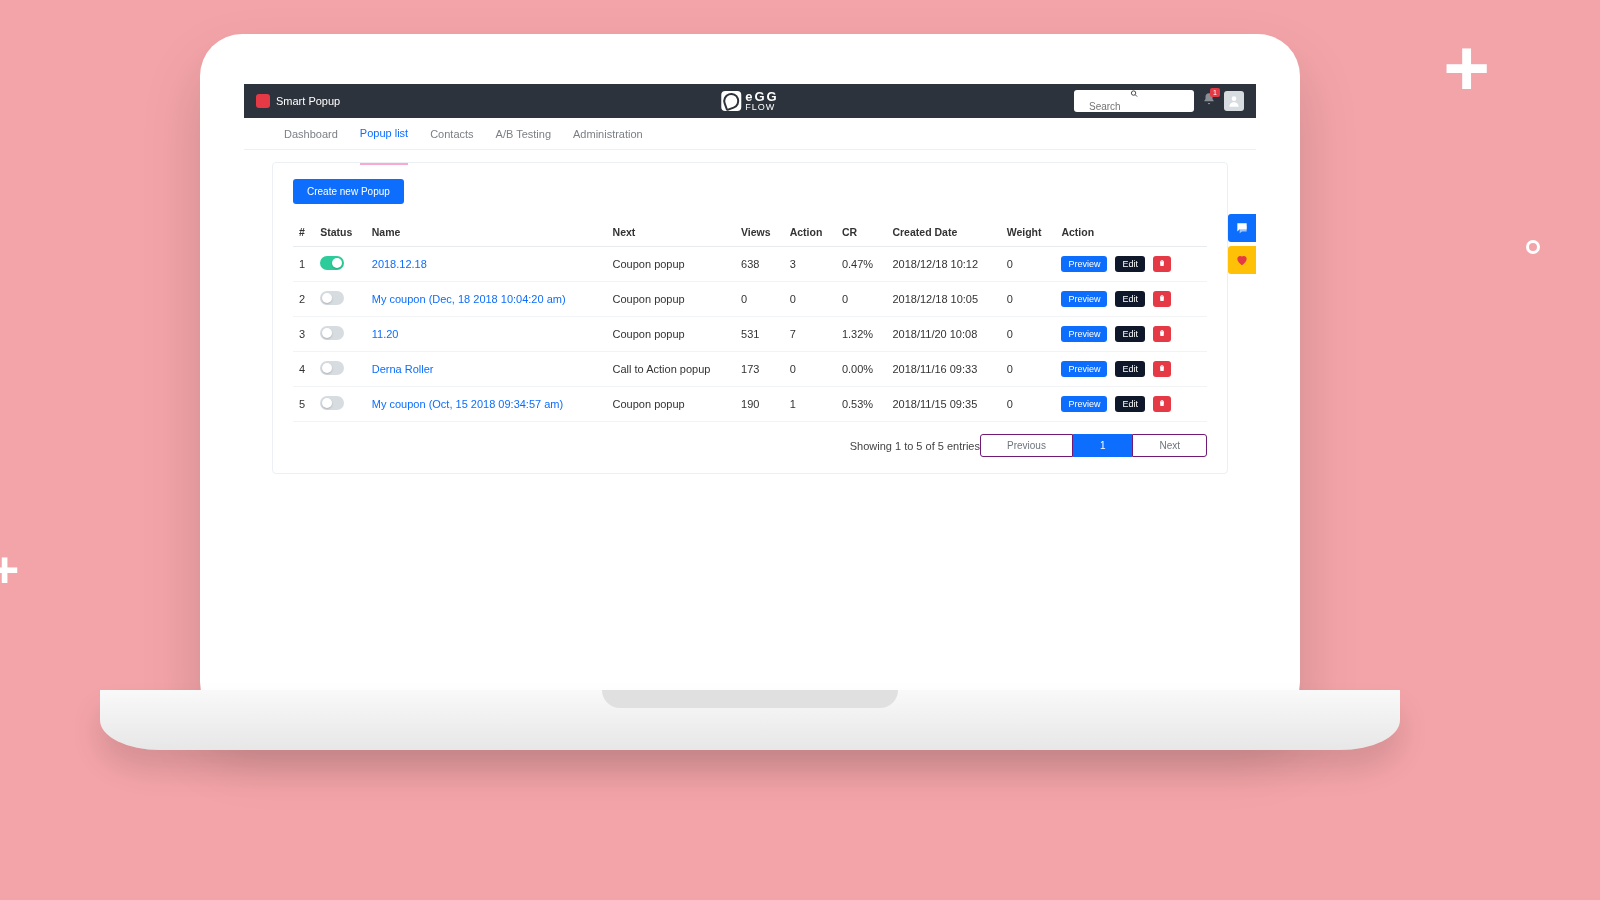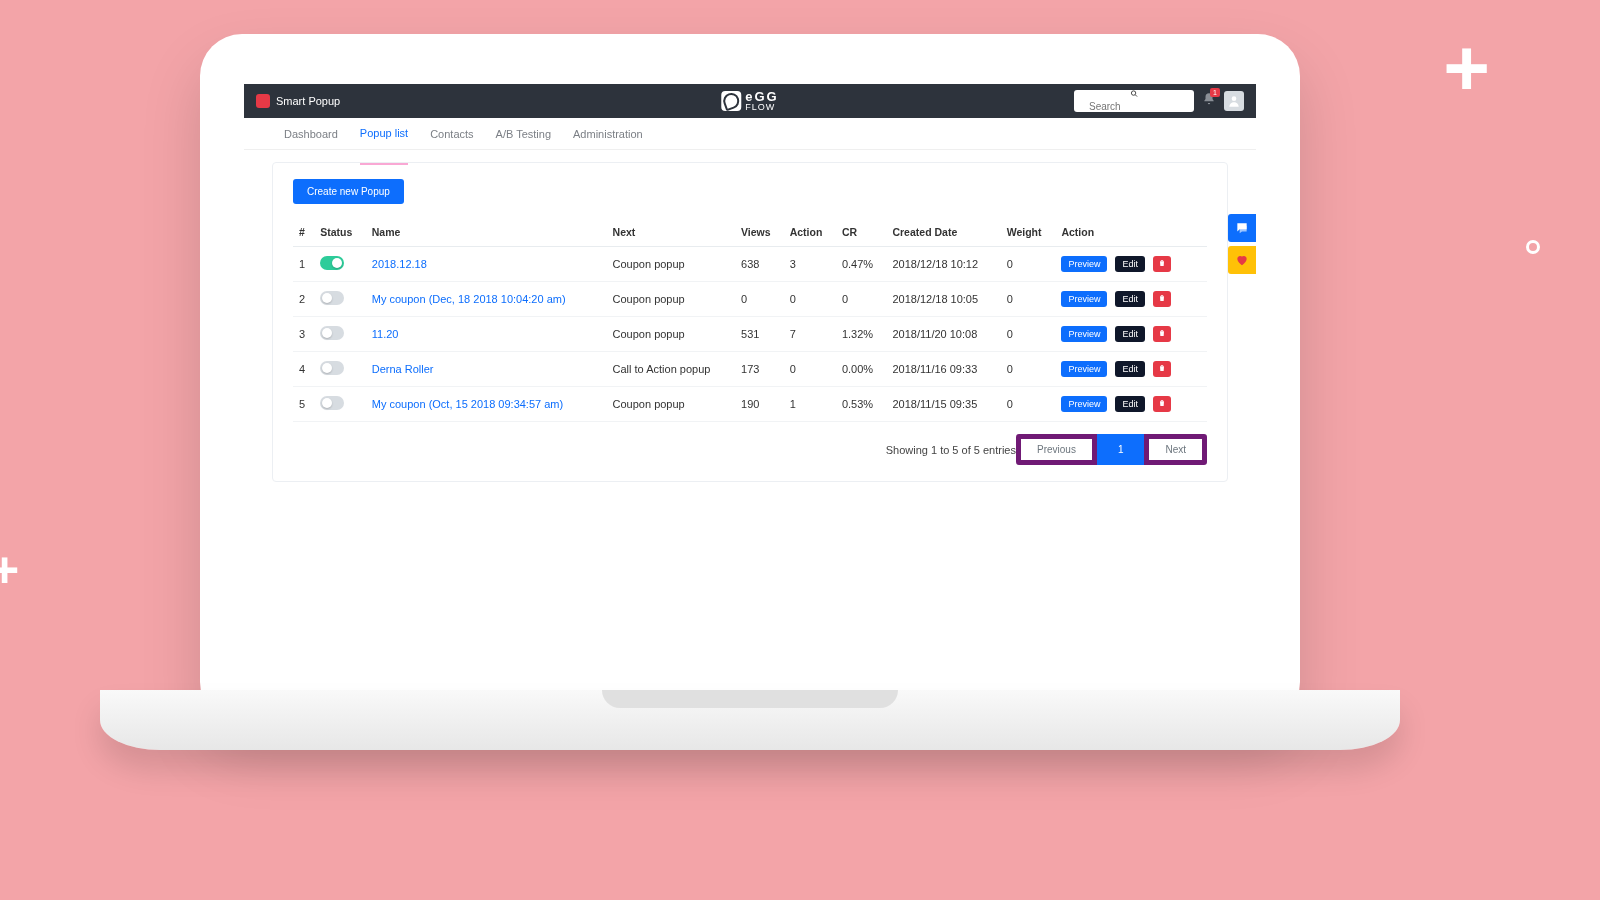--- a/index.html
+++ b/index.html
@@ -99,21 +99,21 @@
   .toggle.on::after { left:12px; }
 
   .action-cell { white-space:nowrap; }
   .btn-sm { font-size:9px; padding:3px 7px; border-radius:3px; border:none; cursor:pointer; color:#fff; margin-right:8px; }
   .btn-preview { background:#0d6efd; }
   .btn-edit { background:#0f172a; }
   .btn-del { background:#e63946; padding:3px 5px; }
 
   .table-footer { display:flex; justify-content:flex-end; align-items:center; margin-top:12px; font-size:11px; color:#444;}
   .pager { display:flex; }
-  .pgbtn { border:5px solid #701a75; padding:5px 16px; font-size:10px; color:#6c757d; background:#fff; cursor:pointer; }
+  .pgbtn { border:1px solid #701a75; padding:5px 26px; font-size:10px; color:#6c757d; background:#fff; cursor:pointer; }
   .pgbtn.active { background:#0d6efd; color:#fff; border-color:#0d6efd; }
   .pgbtn:first-child { border-radius:3px 0 0 3px; }
   .pgbtn:last-child { border-radius:0 3px 3px 0; }
 
   
   .float-btns { position:absolute; right:0; top:130px; display:flex; flex-direction:column; gap:4px;}
   .float-btn { width:28px; height:28px; background:#0d6efd; color:#fff; display:flex; align-items:center; justify-content:center; border-radius:3px 0 0 3px; font-size:12px;}
   .float-btn.yellow { background:#ffc107; }
 </style>
 </head>

